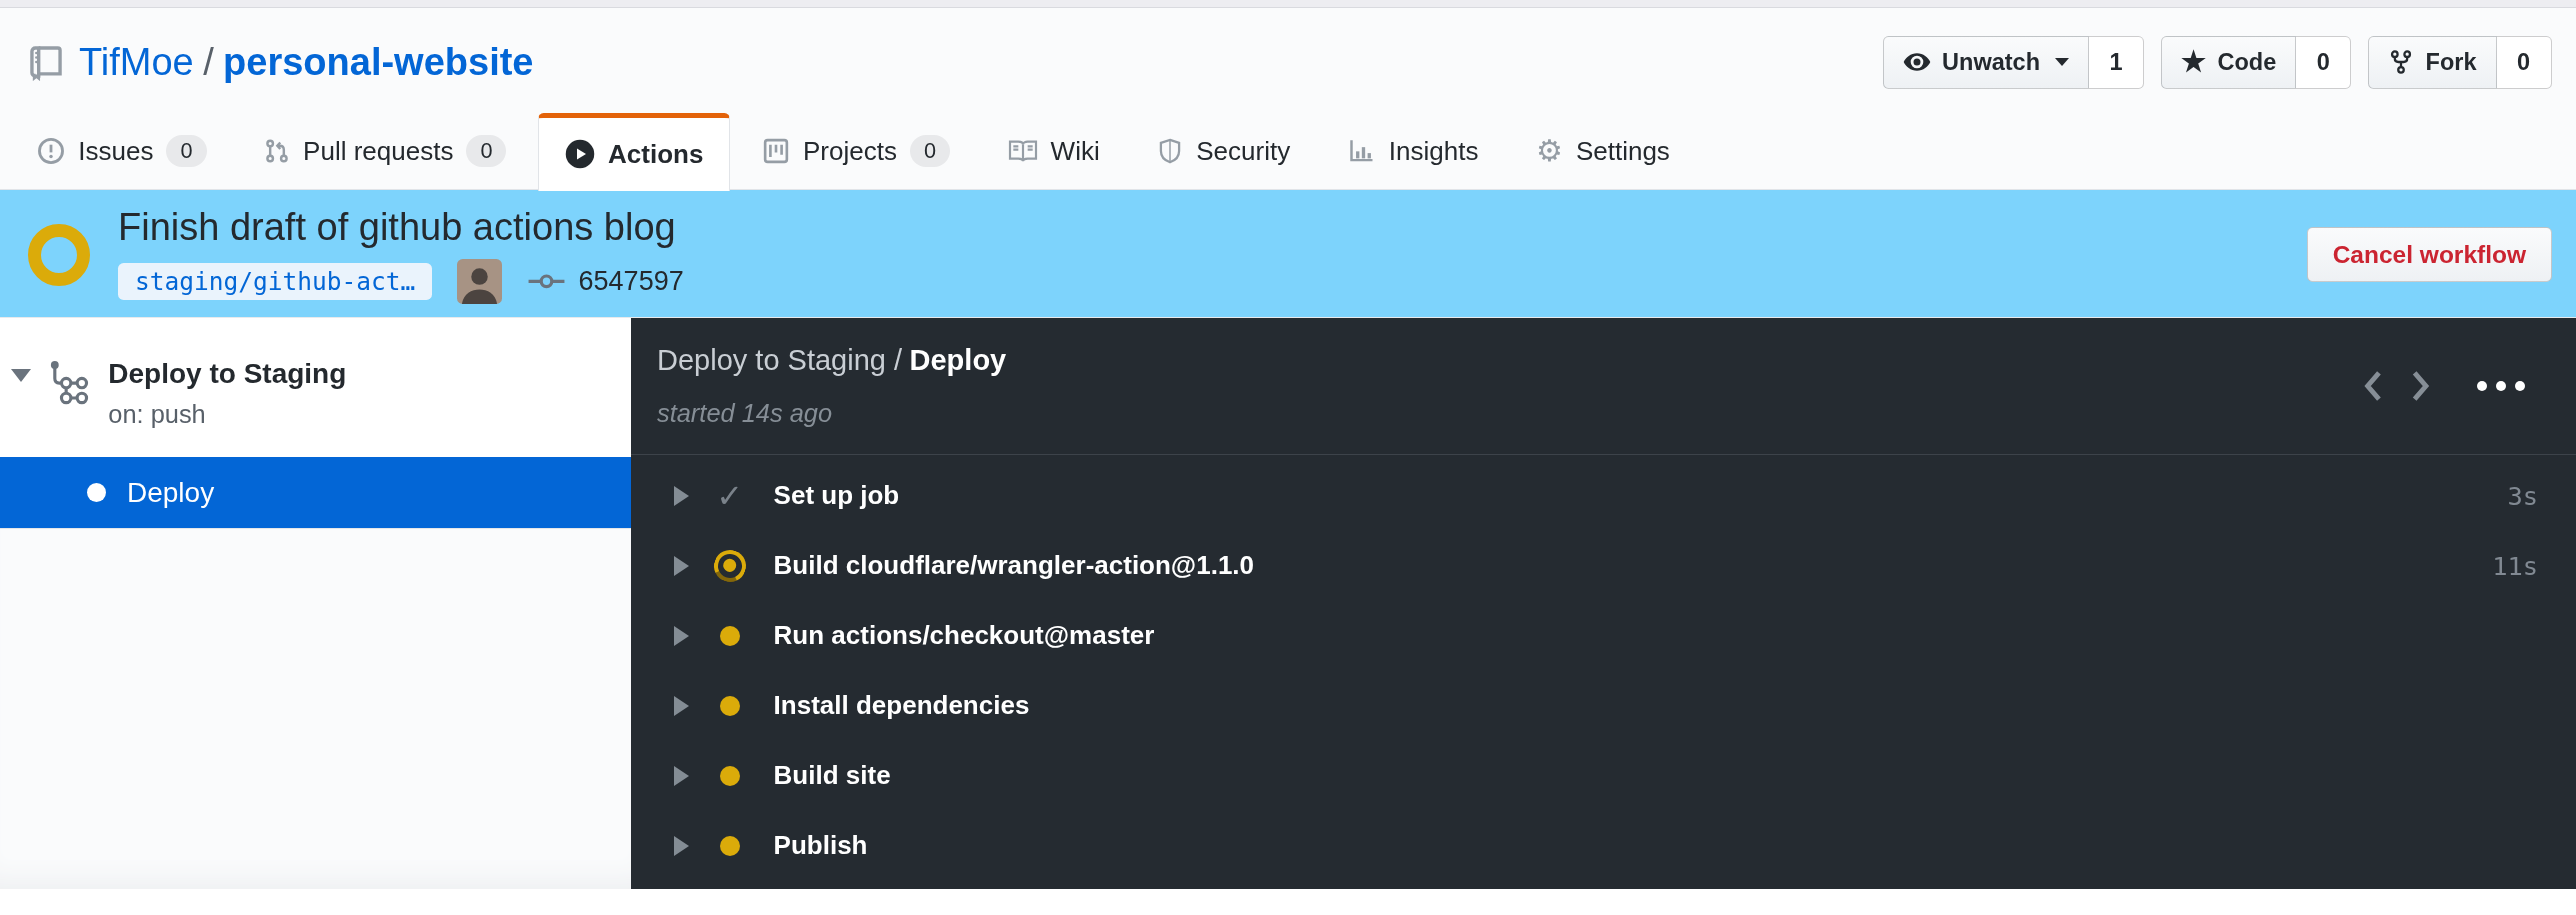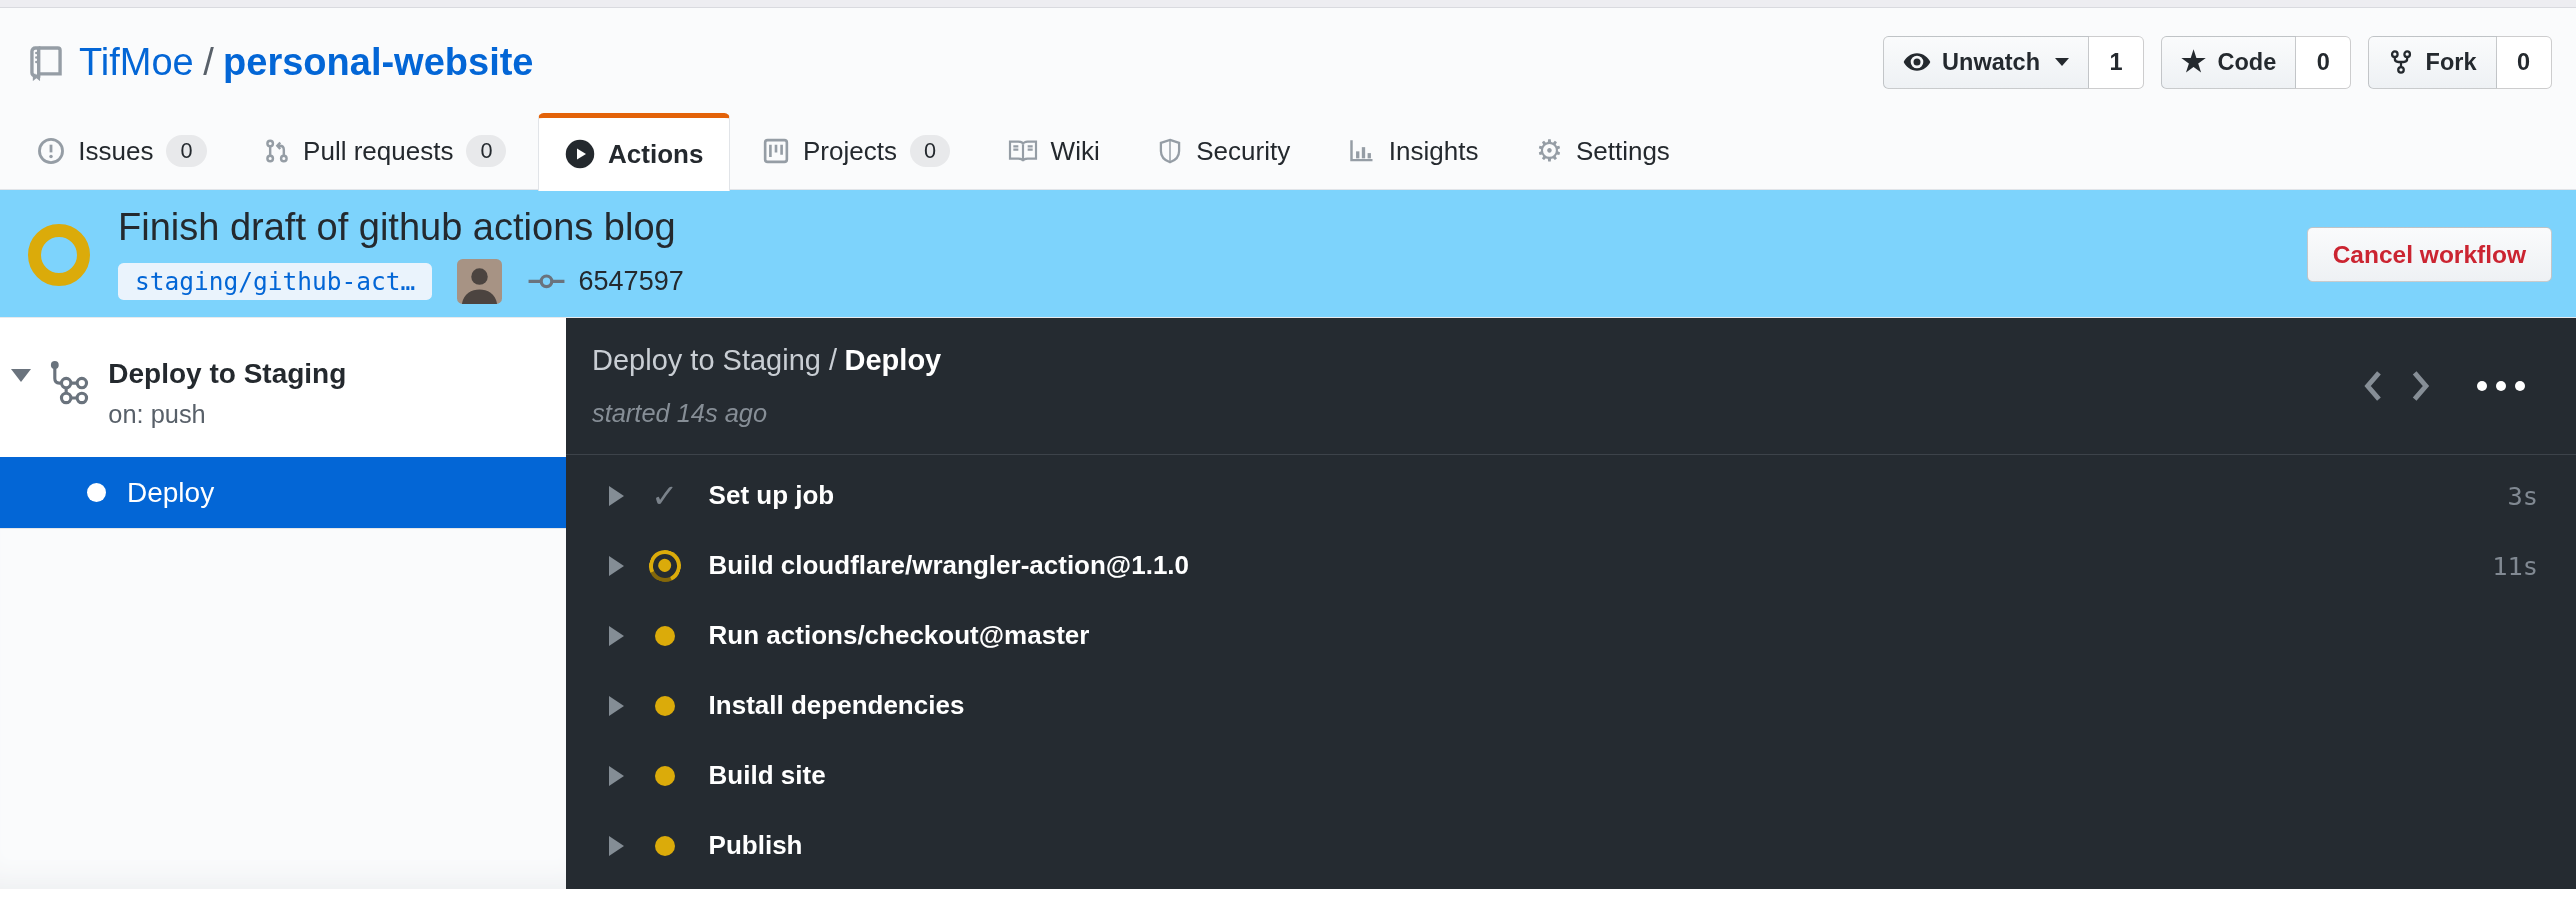--- a/index.html
+++ b/index.html
@@ -49,21 +49,21 @@
   .branch-badge { font-family:"DejaVu Sans Mono","Liberation Mono",monospace; font-size:24.5px;
     color:#0366d6; background:#eaf3fc; border-radius:5.6px; padding:4px 17px; }
   .avatar { width:45px; height:45px; border-radius:5.6px; overflow:hidden; display:block; cursor:pointer; }
   .commit { display:flex; align-items:center; gap:11.3px; font-size:27px; color:#24292e; cursor:pointer; }
   .cancel-btn { margin-left:auto; height:55px; padding:0 24.5px; font-size:24.5px; font-weight:600;
     color:#cb2431; background:linear-gradient(#fafbfc,#eef1f4); border:1.9px solid rgba(27,31,35,.22);
     border-radius:5.6px; cursor:pointer; }
 
   
   .content { display:flex; height:572px; border-top:1.9px solid #e8eaed; margin-top:-1.9px; }
-  .sidebar { width:566px; flex:none; display:flex; flex-direction:column; background:#fafbfc; }
+  .sidebar { width:631px; flex:none; display:flex; flex-direction:column; background:#fafbfc; }
   .workflow-group { background:#fff; height:139px; padding:40px 19px 0 11.3px; display:flex; cursor:pointer; }
   .tri-down { width:0; height:0; border-left:10.4px solid transparent; border-right:10.4px solid transparent;
     border-top:13px solid #6a737d; margin-top:11.3px; }
   .wf-icon { margin-left:15px; margin-top:0; flex:none; }
   .wf-text { margin-left:15px; }
   .wf-name { font-size:28px; font-weight:700; color:#24292e; }
   .wf-trigger { font-size:25.4px; color:#586069; margin-top:9.4px; }
   .job-item { height:72px; display:flex; align-items:center; padding-left:87px;
     background:#0366d6; color:#fff; border-bottom:1.9px solid #e4e6e9; cursor:pointer; }
   .job-dot { width:19px; height:19px; border-radius:50%; background:#fff; }

